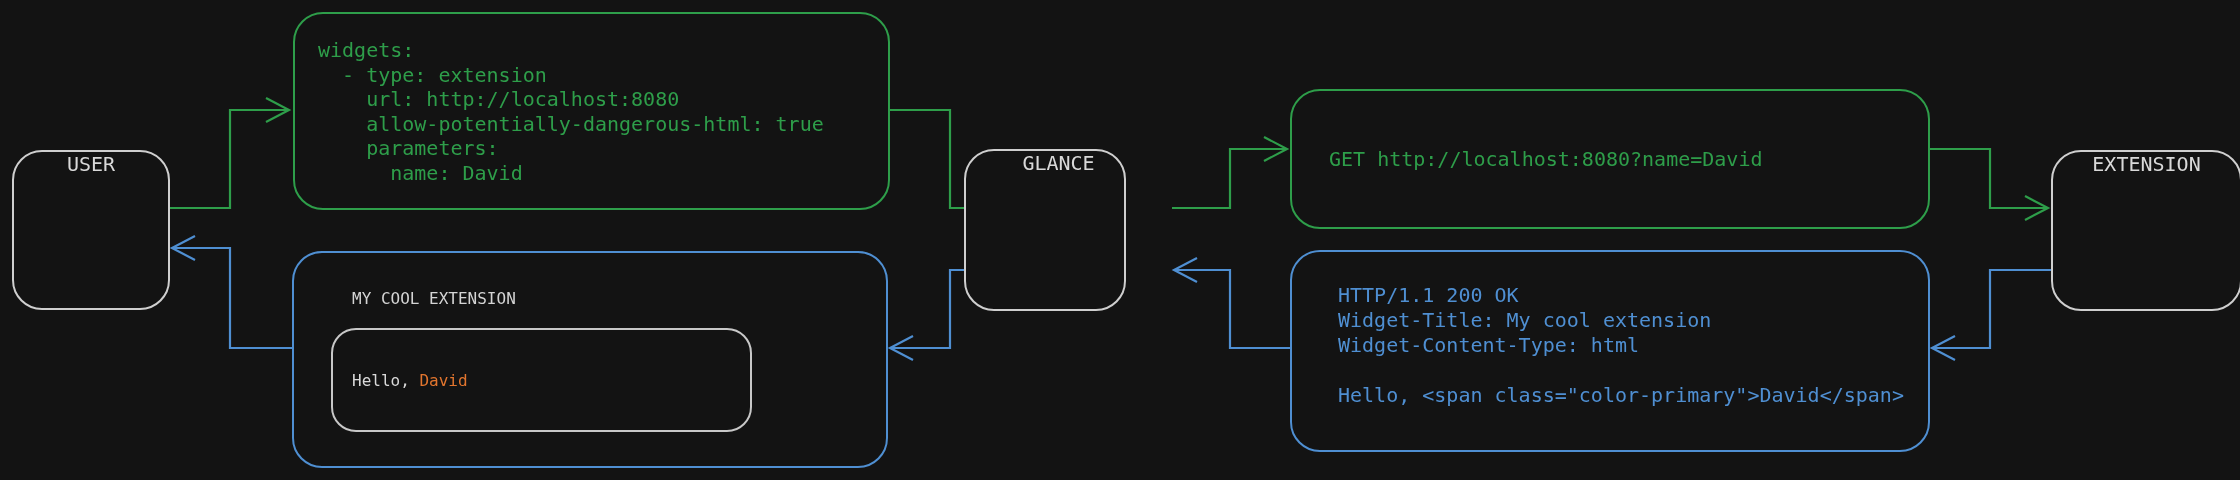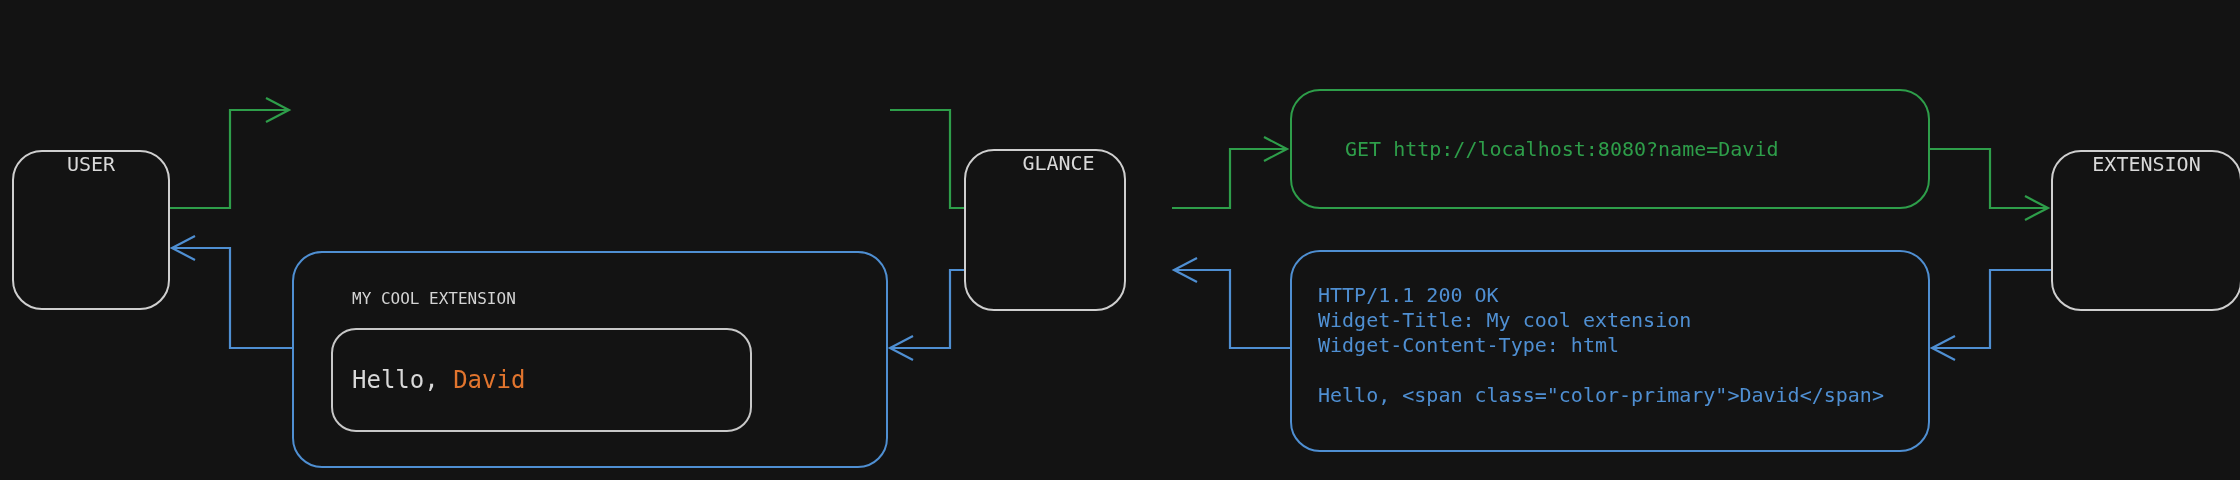--- a/index.html
+++ b/index.html
@@ -55,27 +55,27 @@
     background: var(--background);
   }
   .codebox.green { border: 2px solid var(--green); color: var(--green); }
   .codebox.blue  { border: 2px solid var(--blue);  color: var(--blue); }
 
   .config-box {
     left: 293px; top: 12px; width: 597px; height: 198px;
     padding: 24px 20px 0 23px;
   }
   .request-box {
-    left: 1290px; top: 89px; width: 640px; height: 120px;
+    left: 1290px; top: 89px; width: 640px; height: 140px;
     display: flex; align-items: center;
-    padding-left: 53px;
+    padding-left: 37px;
   }
   .response-box {
     left: 1290px; top: 250px; width: 640px; height: 202px;
-    padding: 31px 20px 0 26px;
+    padding: 31px 20px 0 46px;
   }
   .codebox pre, .code-line {
     margin: 0;
     font-family: inherit;
     font-size: 20px;
     line-height: 24.5px;
     white-space: pre;
   }
   .response-box pre { line-height: 25px; }
 
@@ -94,21 +94,21 @@
     white-space: pre;
   }
   .greeting-box {
     position: absolute;
     left: 37px; top: 75px; width: 421px; height: 104px;
     border: 2px solid #c8c8c8;
     border-radius: 25px;
     display: flex;
     align-items: center;
     padding-left: 19px;
-    font-size: 24px;
+    font-size: 16px;
     color: var(--text_light);
     white-space: pre;
   }
   .greeting-name { color: var(--orange); text-align: center; }
 </style>
 </head>
 <body>
 
 <div class="canvas">
 
@@ -130,20 +130,28 @@
   </div>
 
   <div class="node glance">
     <span>GLANCE</span>
   </div>
 
   <div class="node extension">
     <span>EXTENSION</span>
   </div>
 
+  <div class="codebox green config-box">
+    <pre>widgets:
+  - type: extension
+    url: http://localhost:8080
+    allow-potentially-dangerous-html: true
+    parameters:
+      name: David</pre>
+  </div>
 
   <div class="codebox green request-box">
     <pre>GET http://localhost:8080?name=David</pre>
   </div>
 
   <div class="codebox blue response-box">
     <pre>HTTP/1.1 200 OK
 Widget-Title: My cool extension
 Widget-Content-Type: html
 

